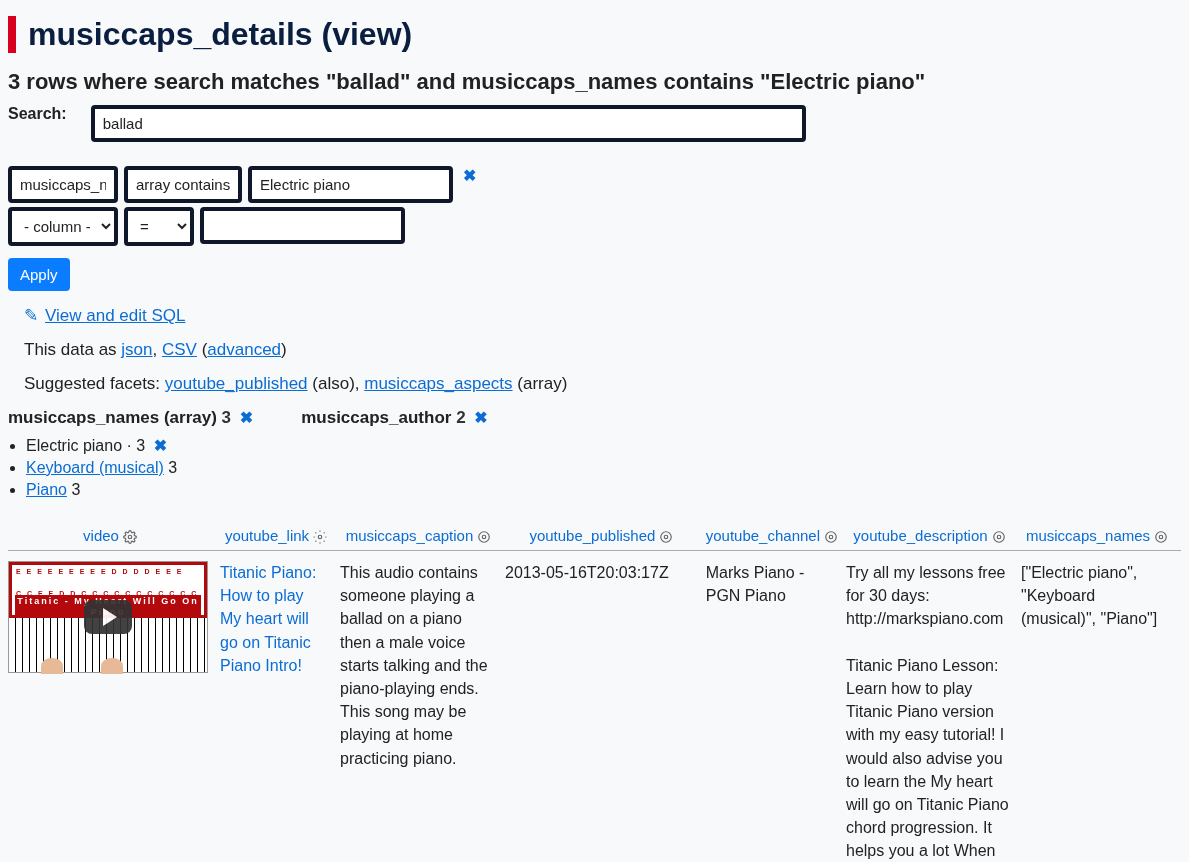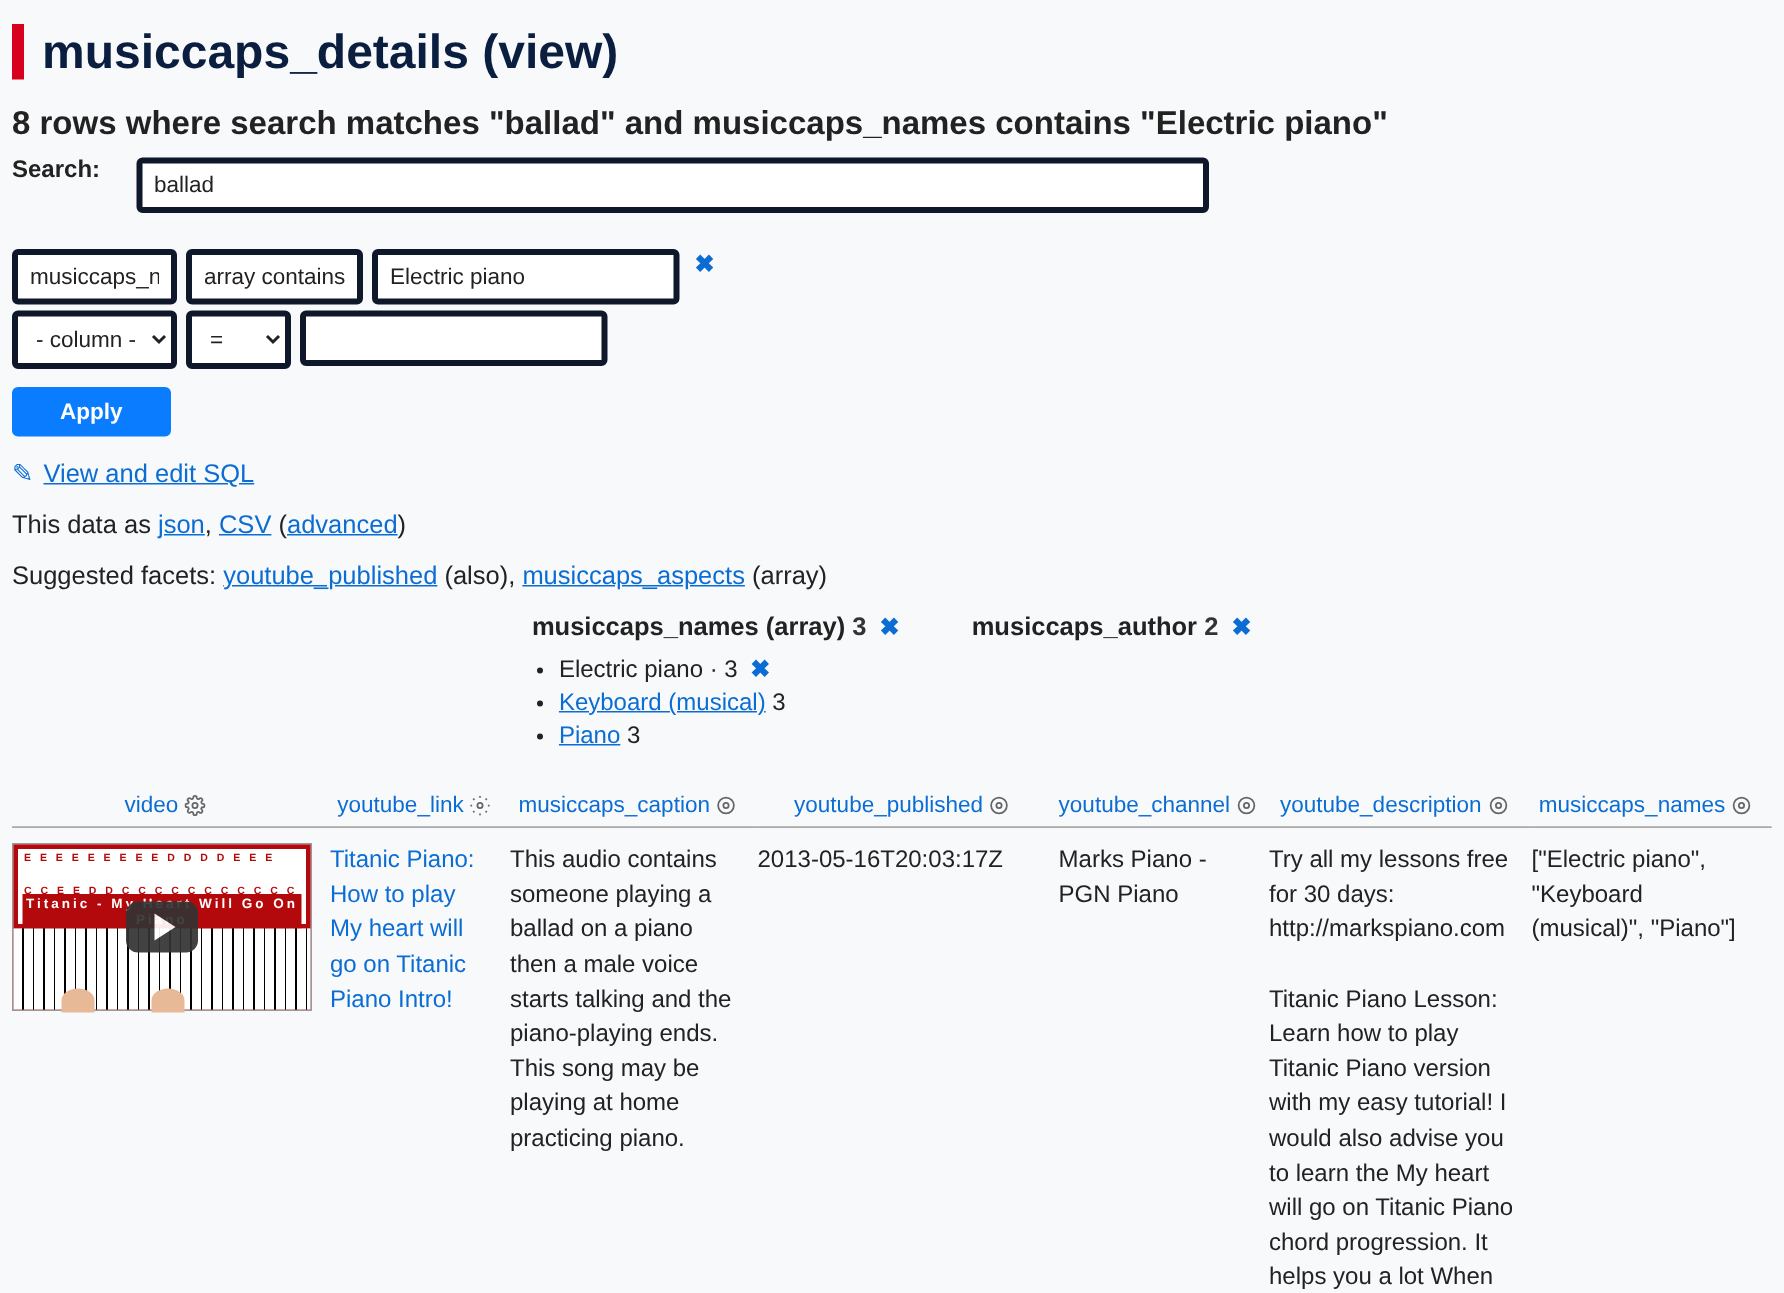--- a/index.html
+++ b/index.html
@@ -47,29 +47,29 @@
     font-size: 16px;
     cursor: pointer;
     text-decoration: none;
     margin-left: 4px;
   }
   .apply-btn {
     background: #0a7cff;
     color: #fff;
     border: none;
     border-radius: 4px;
-    padding: 8px 32px;
+    padding: 8px 12px;
     font-size: 15px;
-    font-weight: 700;
+    font-weight: 400;
     cursor: pointer;
     margin-top: 8px;
   }
-  .below-links { margin: 14px 0; font-size: 17px; }
+  .below-links { margin: 14px 16px; font-size: 17px; }
   .pencil { color: #0b6dd4; margin-right: 2px; }
-  .facets { display: flex; gap: 48px; margin-top: 1px; margin-bottom: 18px; justify-content: center; }
+  .facets { display: flex; gap: 48px; margin-top: 1px; margin-bottom: 18px; }
   .facet-block h4 { font-size: 17px; font-weight: 700; margin: 0 0 8px 0; }
   .facet-block ul { margin: 4px 0 0 18px; padding: 0; }
   .facet-block li { margin: 4px 0; font-size: 16px; }
   .facet-count { color: #333; }
   table { border-collapse: collapse; width: 100%; margin-top: 6px; }
   th {
     text-align: center;
     font-weight: 400;
     font-size: 15px;
     color: #0b6dd4;
@@ -160,21 +160,21 @@
 </style>
 </head>
 <body>
 
 
 
 <h1>
   <span>musiccaps_details</span><span class="viewlabel"> (view)</span>
 </h1>
 
-<h3>8 rows where search matches "ballad" and musiccaps_names contains "Electric piano"</h3>
+<h3>3 rows where search matches "ballad" and musiccaps_names contains "Electric piano"</h3>
 
 <div class="form-row">
   <span class="search-label">Search:</span>
   <input type="text" class="search-input" value="ballad" style="">
 </div>
 
 <div style="height:16px"></div>
 
 <div class="form-row">
   <input type="text" class="filter-col" value="musiccaps_names" style="">

